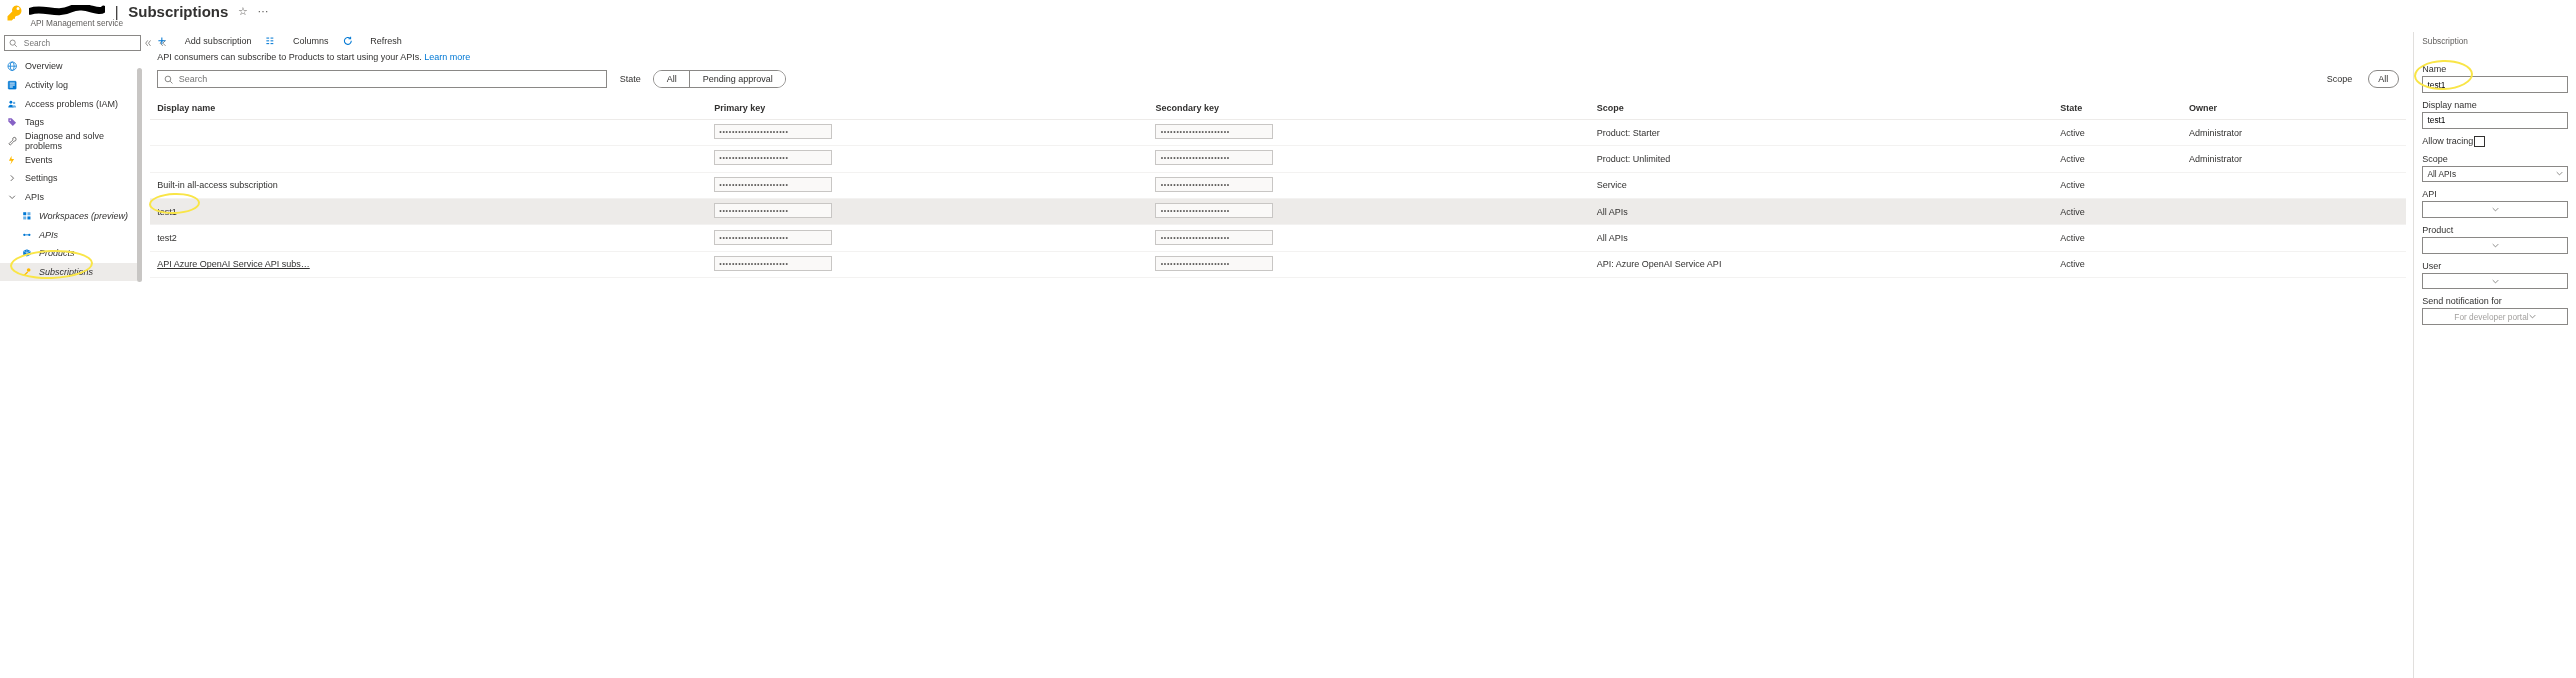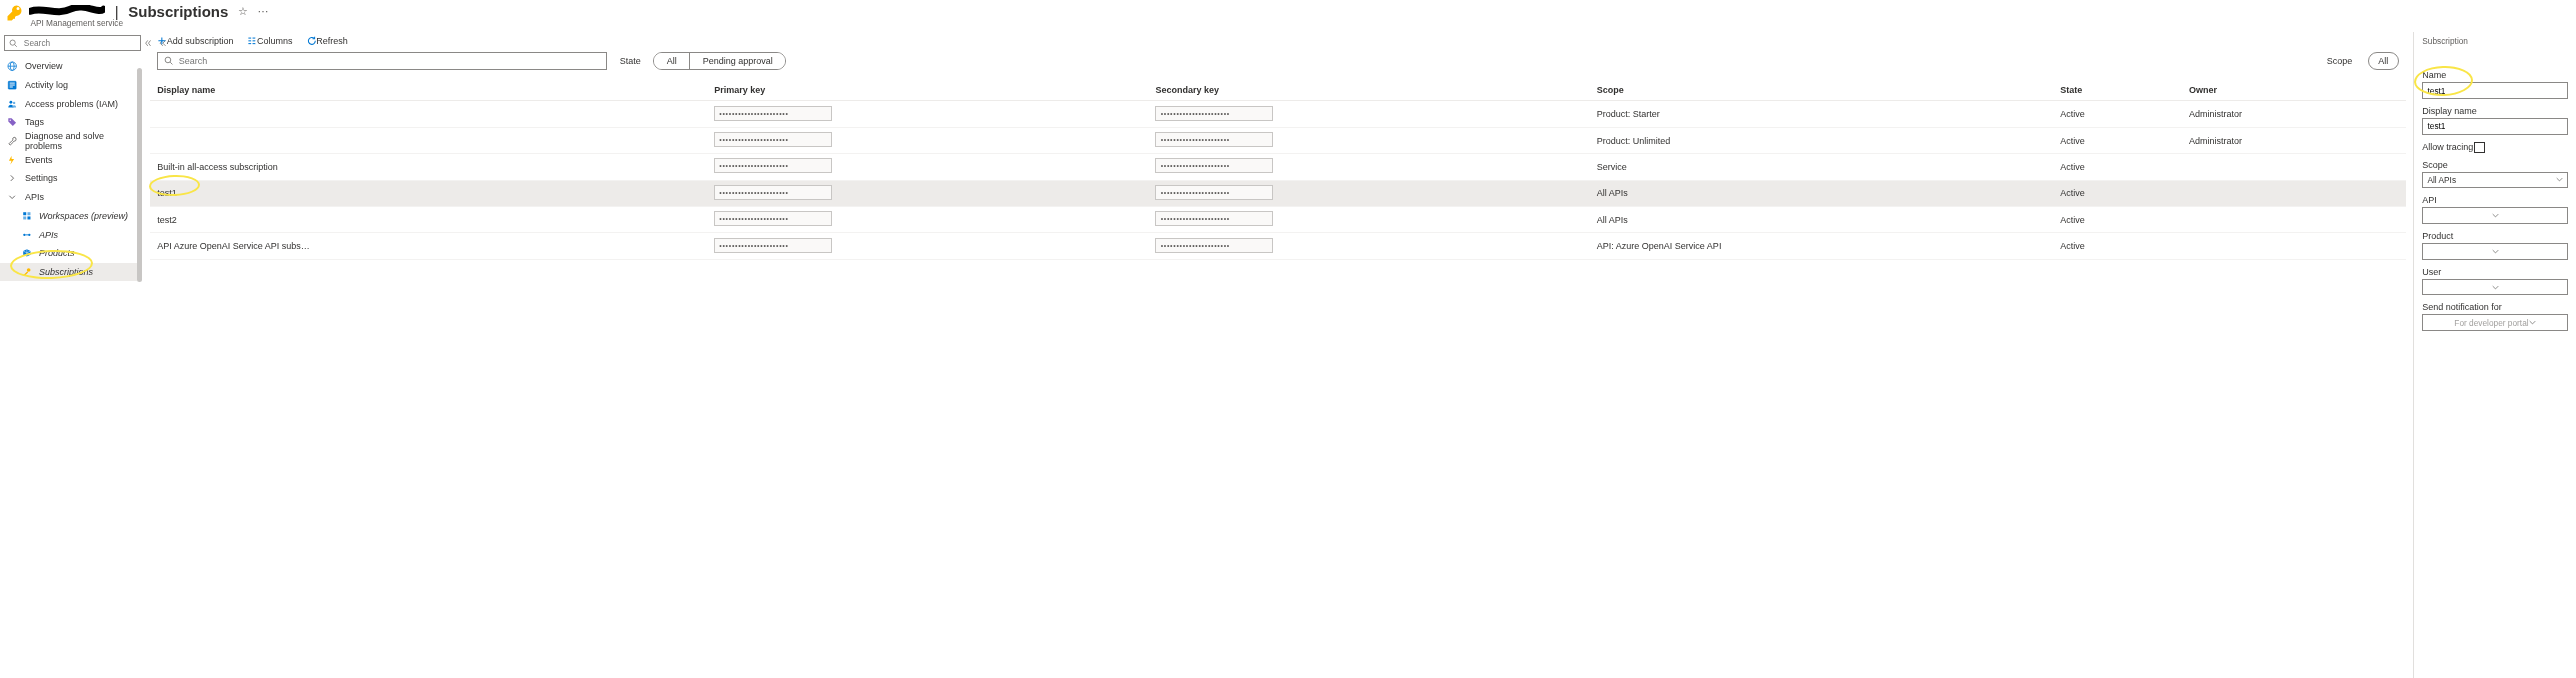--- a/index.html
+++ b/index.html
@@ -47,21 +47,21 @@
   .highlight-ring {
     position:absolute; border:2.8px solid #f9e547; border-radius:50%;
     pointer-events:none; transform:rotate(-2deg);
   }
 
   
   .main { flex:1 1 auto; display:flex; min-width:0; }
   .content { flex:1 1 auto; padding:0 7px 0 4.2px; min-width:0; position:relative;}
   .scroll-edge { width:4.8px; background:#c8c6c4; border-radius:2.8px; margin:36px 4.2px 0 0; height:214px; align-self:flex-start;}
   .toolbar { display:flex; align-items:center; gap:14px; padding:4.2px 0 4.2px 7px; }
-  .tool-btn { display:flex; align-items:flex-start; gap:0; color:#323130; cursor:pointer; font-size:9px;}
+  .tool-btn { display:flex; align-items:flex-start; gap:18px; color:#323130; cursor:pointer; font-size:9px;}
   .tool-btn .ic { color:#0078d4; }
   .info-line { padding:1.4px 0 7px 7px; font-size:9px; color:#323130;}
   .info-line a { color:#0078d4; text-decoration:none; cursor:pointer;}
   .filter-row { display:flex; align-items:center; gap:12.5px; padding:1.4px 7px 5.5px 7px;}
   .filter-search {
     flex:0 0 auto; width:450px; max-width:48%; display:flex; align-items:center; gap:4.2px;
     border:0.7px solid #8a8886; height:18px; padding:0 5.5px;
   }
   .filter-search input { border:none; outline:none; flex:1; font-size:9px;}
   .state-lbl, .scope-lbl { font-size:9px; color:#323130;}
@@ -80,21 +80,21 @@
     background:#faf9f8; color:#605e5c; letter-spacing:0.7px; font-size:7px;
     line-height:14px; padding:0 4.2px; overflow:hidden; white-space:nowrap;
   }
 
   
   .panel {
     width:163px; flex:0 0 auto; border-left:0.7px solid #e1dfdd;
     padding:4.2px 8.3px 0 8.3px; display:flex; flex-direction:column; gap:7px;
     font-size:9px;
   }
-  .panel .pnl-title { font-size:8.3px; color:#605e5c; margin-bottom:17px;}
+  .panel .pnl-title { font-size:8.3px; color:#605e5c; margin-bottom:11px;}
   .fld { display:flex; flex-direction:column; gap:2.1px; }
   .fld label { font-size:9px; color:#323130;}
   .fld input[type=text], .fld .sel {
     height:16.6px; border:0.7px solid #8a8886; padding:0 4.2px; font-size:8.3px; background:#fff;
   }
   .fld .sel { display:flex; align-items:center; justify-content:space-between; cursor:pointer; color:#323130;}
   .fld .sel.placeholder { color:#a19f9d;justify-content:center;}
   .chk-row { display:flex; align-items:center; gap:1px;}
   .chk { width:11px; height:11px; border:0.7px solid #323130;}
   .hl-name { position:relative; }
@@ -297,20 +297,23 @@
             <span class="ic">
                 <svg width="9.7" height="9.7" viewBox="0 0 14 14">
                   <path d="M12 7a5 5 0 1 1-1.5-3.5" stroke="#0078d4" stroke-width="1.5" fill="none"></path>
                   <path d="M11 1v3h-3" stroke="#0078d4" stroke-width="1.5" fill="none"></path>
                 </svg>
               </span>
             <span>Refresh</span>
           </span>
         </div>
 
+        <div class="info-line">
+          <span>API consumers can subscribe to Products to start using your APIs. </span><a>Learn more</a>
+        </div>
 
         <div class="filter-row">
           <div class="filter-search">
             <svg width="9" height="9" viewBox="0 0 16 16">
                 <circle cx="7" cy="7" r="5" stroke="#605e5c" stroke-width="1.3" fill="none"></circle>
                 <line x1="11" y1="11" x2="15" y2="15" stroke="#605e5c" stroke-width="1.3"></line>
               </svg>
             <input type="text" placeholder="Search" style="">
           </div>
           <span class="state-lbl">State</span>
@@ -369,21 +372,21 @@
               </tr>
               <tr>
                 <td style="position: relative;">test2</td>
                 <td><span class="key-mask">••••••••••••••••••••••</span></td>
                 <td><span class="key-mask">••••••••••••••••••••••</span></td>
                 <td>All APIs</td>
                 <td>Active</td>
                 <td></td>
               </tr>
               <tr>
-                <td style="position: relative;">API Azure OpenAI Service API subs…</td>
+                <td style="position: relative; text-decoration: underline;">API Azure OpenAI Service API subs…</td>
                 <td><span class="key-mask">••••••••••••••••••••••</span></td>
                 <td><span class="key-mask">••••••••••••••••••••••</span></td>
                 <td>API: Azure OpenAI Service API</td>
                 <td>Active</td>
                 <td></td>
               </tr>
             </tbody>
         </table>
       </div>
 

